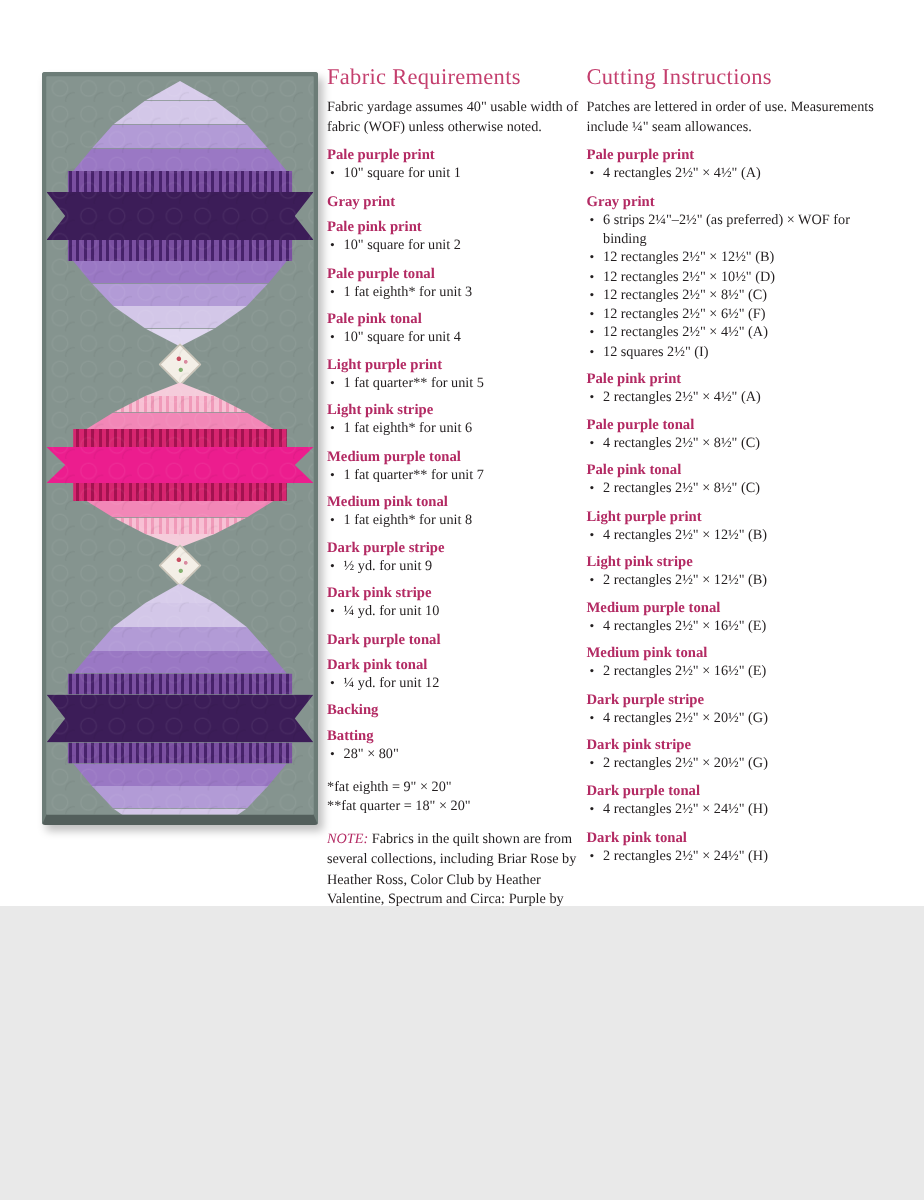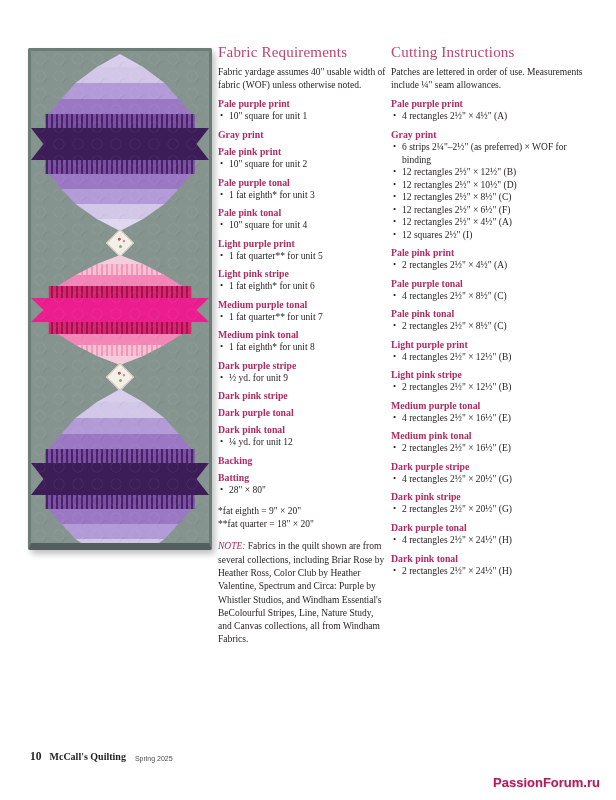--- a/index.html
+++ b/index.html
@@ -1,17 +1,17 @@
 <!DOCTYPE html>
 <html style="--accent-title: #c43f6e; --accent-subhead: #b32a63; --text: #221e1f; --page-bg: #ffffff; --quilt-bg: #85948f;"><head>
 <meta charset="utf-8">
 <style>
   html,body{margin:0;padding:0;background:#e9e9e9;}
   .page{
-    width:616px;height:800px;position:relative;background:#fff;
+    width:616px;height:604px;position:relative;background:#fff;
     font-family:"Liberation Serif", serif;overflow:hidden;margin:0 auto;
     color:var(--text,#221e1f);
   }
 
   
   .quilt-photo{
     position:absolute;left:28px;top:48px;width:178px;height:492px;
     background:#85948f;
     border:3px solid #6c7c77;border-bottom:7px solid #535f5c;
     border-radius:2px;box-shadow:3px 4px 6px rgba(0,0,0,.25);
@@ -166,20 +166,23 @@
           </ul>
         </div>
         <div class="group">
           <h3>Dark purple stripe</h3>
           <ul>
             <li>½ yd. for unit 9</li>
           </ul>
         </div>
         <div class="group">
           <h3>Dark pink stripe</h3>
+          <ul>
+            <li>¼ yd. for unit 10</li>
+          </ul>
         </div>
         <div class="group">
           <h3>Dark purple tonal</h3>
         </div>
         <div class="group">
           <h3>Dark pink tonal</h3>
           <ul>
             <li>¼ yd. for unit 12</li>
           </ul>
         </div>

